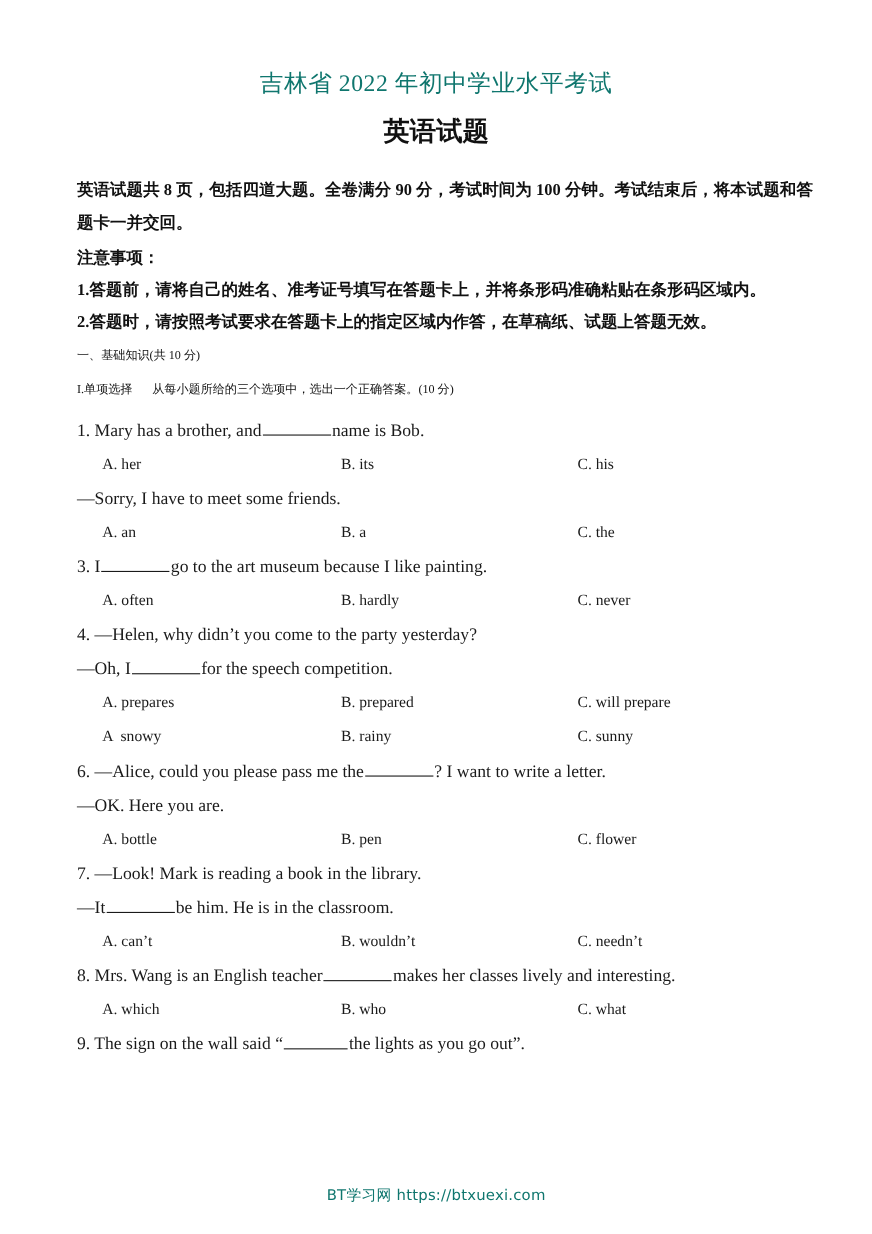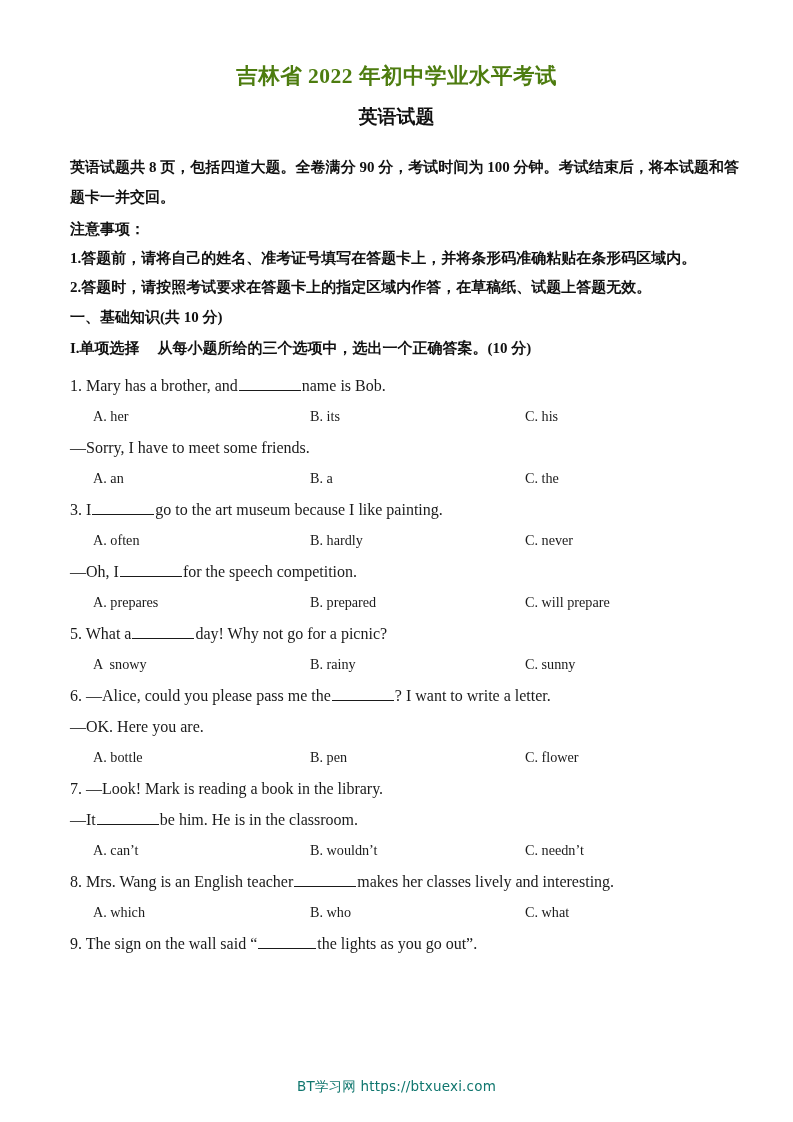--- a/index.html
+++ b/index.html
@@ -18,32 +18,32 @@
   }
   .page {
     position: absolute;
     inset: 0;
     padding: 0;
   }
 
   
   .doc-title {
     text-align: center;
-    font-weight: bold;
+    font-weight: normal;
     font-size: 21.5px;
     letter-spacing: 0.5px;
     margin: 0;
     padding-top: 62px;
     line-height: 1.35;
-    color: #4d7c0f;
+    color: #0f766e;
   }
   .doc-subtitle {
     text-align: center;
     font-weight: bold;
-    font-size: 19px;
+    font-size: 24px;
     margin: 0;
     padding-top: 13px;
     line-height: 1.35;
     color: #111;
   }
 
   
   .body-wrap {
     padding: 0 54px 0 70px;
     margin-top: 22px;
@@ -57,22 +57,22 @@
     margin: 0;
     text-align: justify;
     text-justify: inter-ideograph;
     color: #111;
   }
   .notice.tight { line-height: 29px; }
   .notice-list { margin-top: 2px; }
 
   
   .sec-head {
-    font-weight: bold;
-    font-size: 15px;
+    font-weight: normal;
+    font-size: 11px;
     line-height: 31px;
     margin: 0;
     color: #111;
   }
   .sec-head .gap { display: inline-block; width: 18px; }
 
   
   .qlist { margin-top: 6px; }
   .q-stem {
     font-size: 16px;
@@ -164,30 +164,30 @@
       <div>
         <p class="q-stem"><span>3. I</span><span class="blank"></span><span>go to the art museum because I like painting.</span></p>
         <div class="q-opts">
           <span class="opt opt-a">A. often</span>
           <span class="opt opt-b">B. hardly</span>
           <span class="opt opt-c">C. never</span>
         </div>
       </div>
 
       <div>
+        <p class="q-stem">4. —Helen, why didn’t you come to the party yesterday?</p>
         <p class="q-stem"><span>—Oh, I</span><span class="blank"></span><span>for the speech competition.</span></p>
         <div class="q-opts">
           <span class="opt opt-a">A. prepares</span>
           <span class="opt opt-b">B. prepared</span>
           <span class="opt opt-c">C. will prepare</span>
         </div>
       </div>
 
       <div>
-        <p class="q-stem"><span>5. What a</span><span class="blank"></span><span>day! Why not go for a picnic?</span></p>
         <div class="q-opts">
           <span class="opt opt-a">A  snowy</span>
           <span class="opt opt-b">B. rainy</span>
           <span class="opt opt-c">C. sunny</span>
         </div>
       </div>
 
       <div>
         <p class="q-stem"><span>6. —Alice, could you please pass me the</span><span class="blank"></span><span>? I want to write a letter.</span></p>
         <p class="q-stem">—OK. Here you are.</p>

